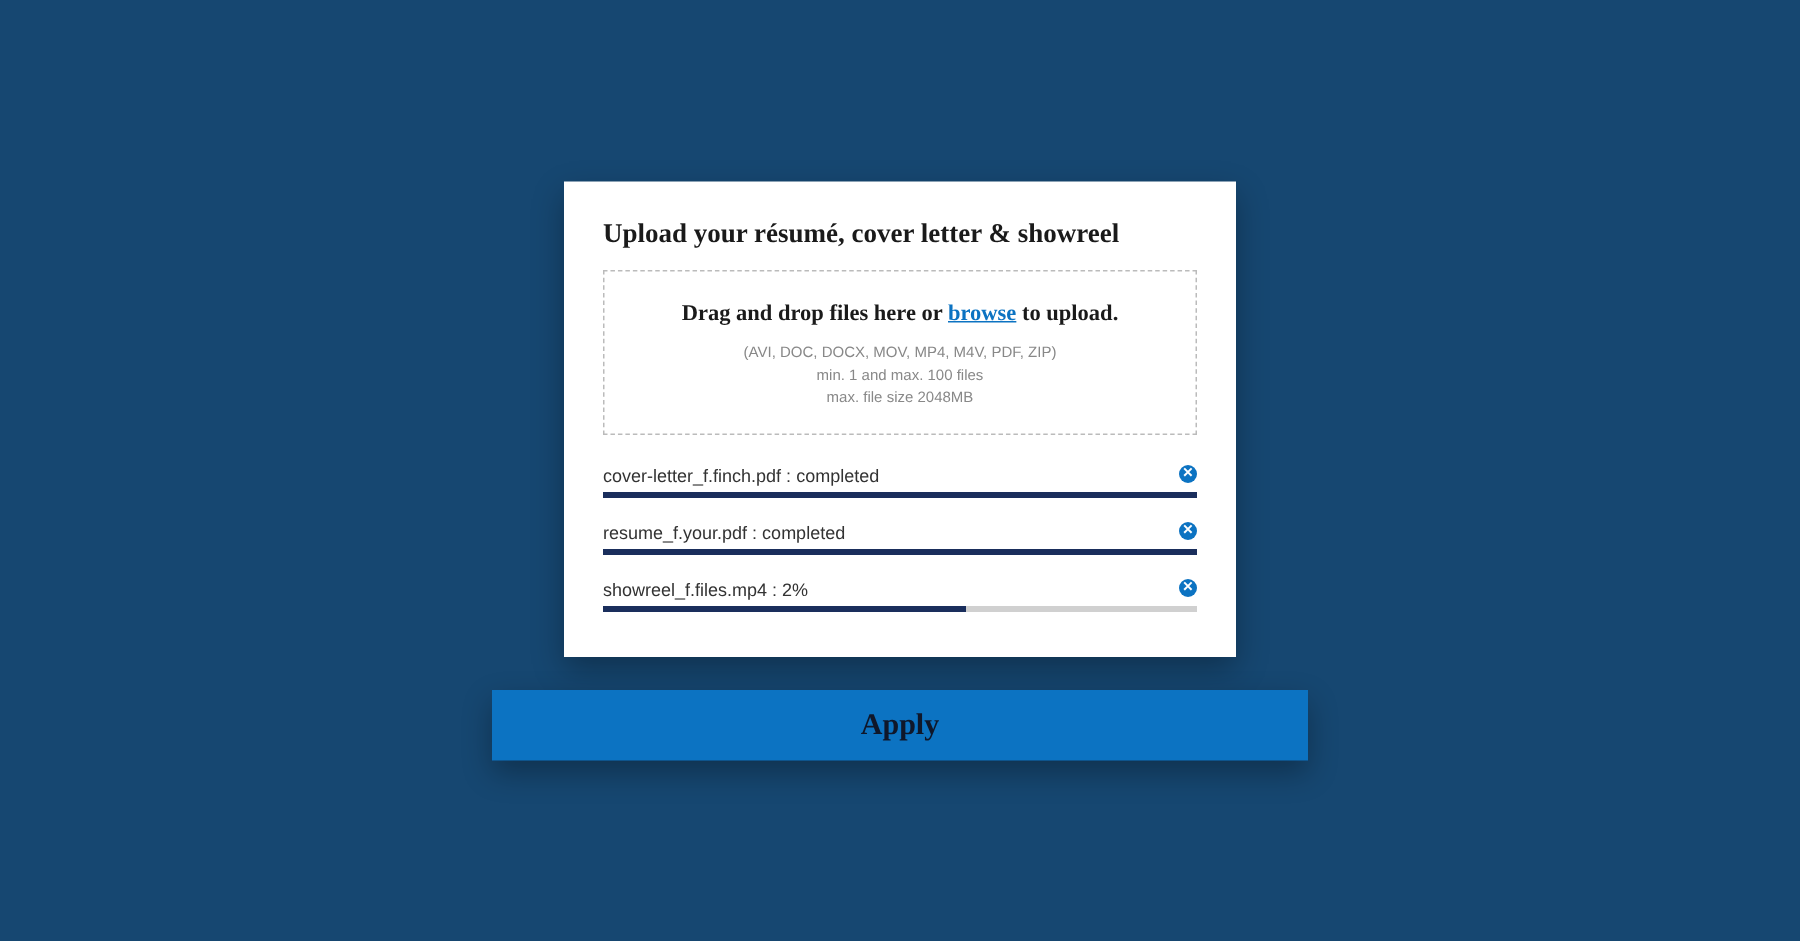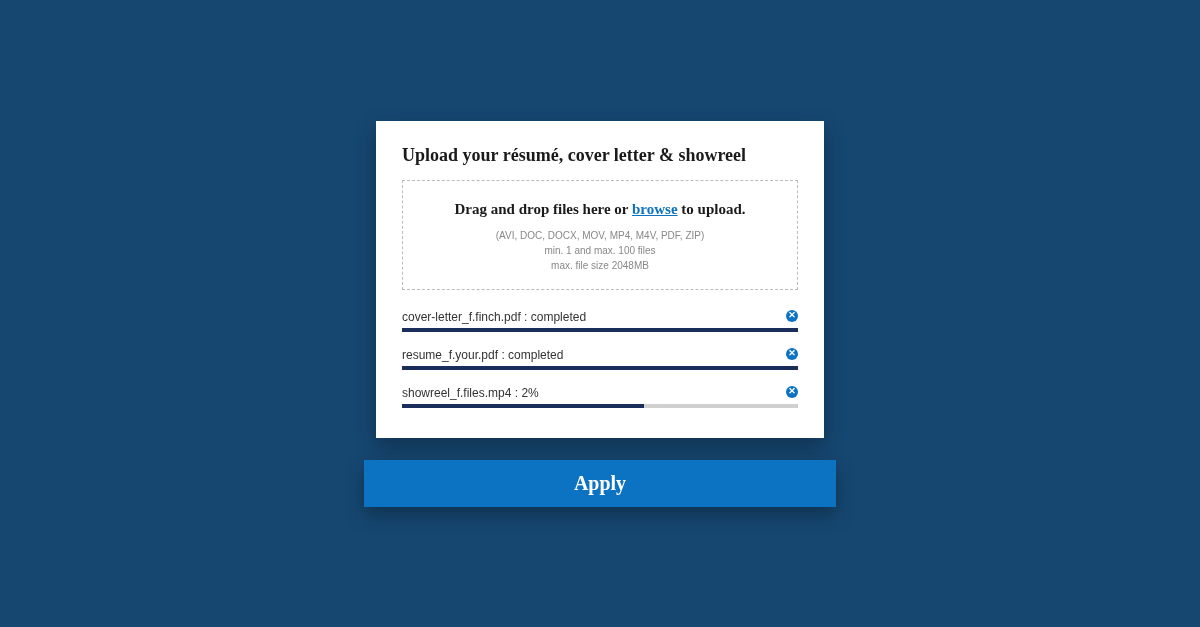--- a/index.html
+++ b/index.html
@@ -87,24 +87,24 @@
       height: 4px;
       background: #d0d0d0;
       width: 100%;
       position: relative;
     }
     .progress-fill {
       height: 100%;
       background: #1a2e5c;
     }
     .apply-btn {
-      width: 472px;
+      width: 544px;
       margin-top: 22px;
       background: #0c73c2;
-      color: #ffffff;
+      color: #0f172a;
       border: none;
       font-family: Georgia, serif;
       font-size: 20px;
       font-weight: bold;
       padding: 12px 0;
       cursor: pointer;
       box-shadow: 0 8px 20px rgba(0,0,0,0.3);
     }
   </style>
 </head>

